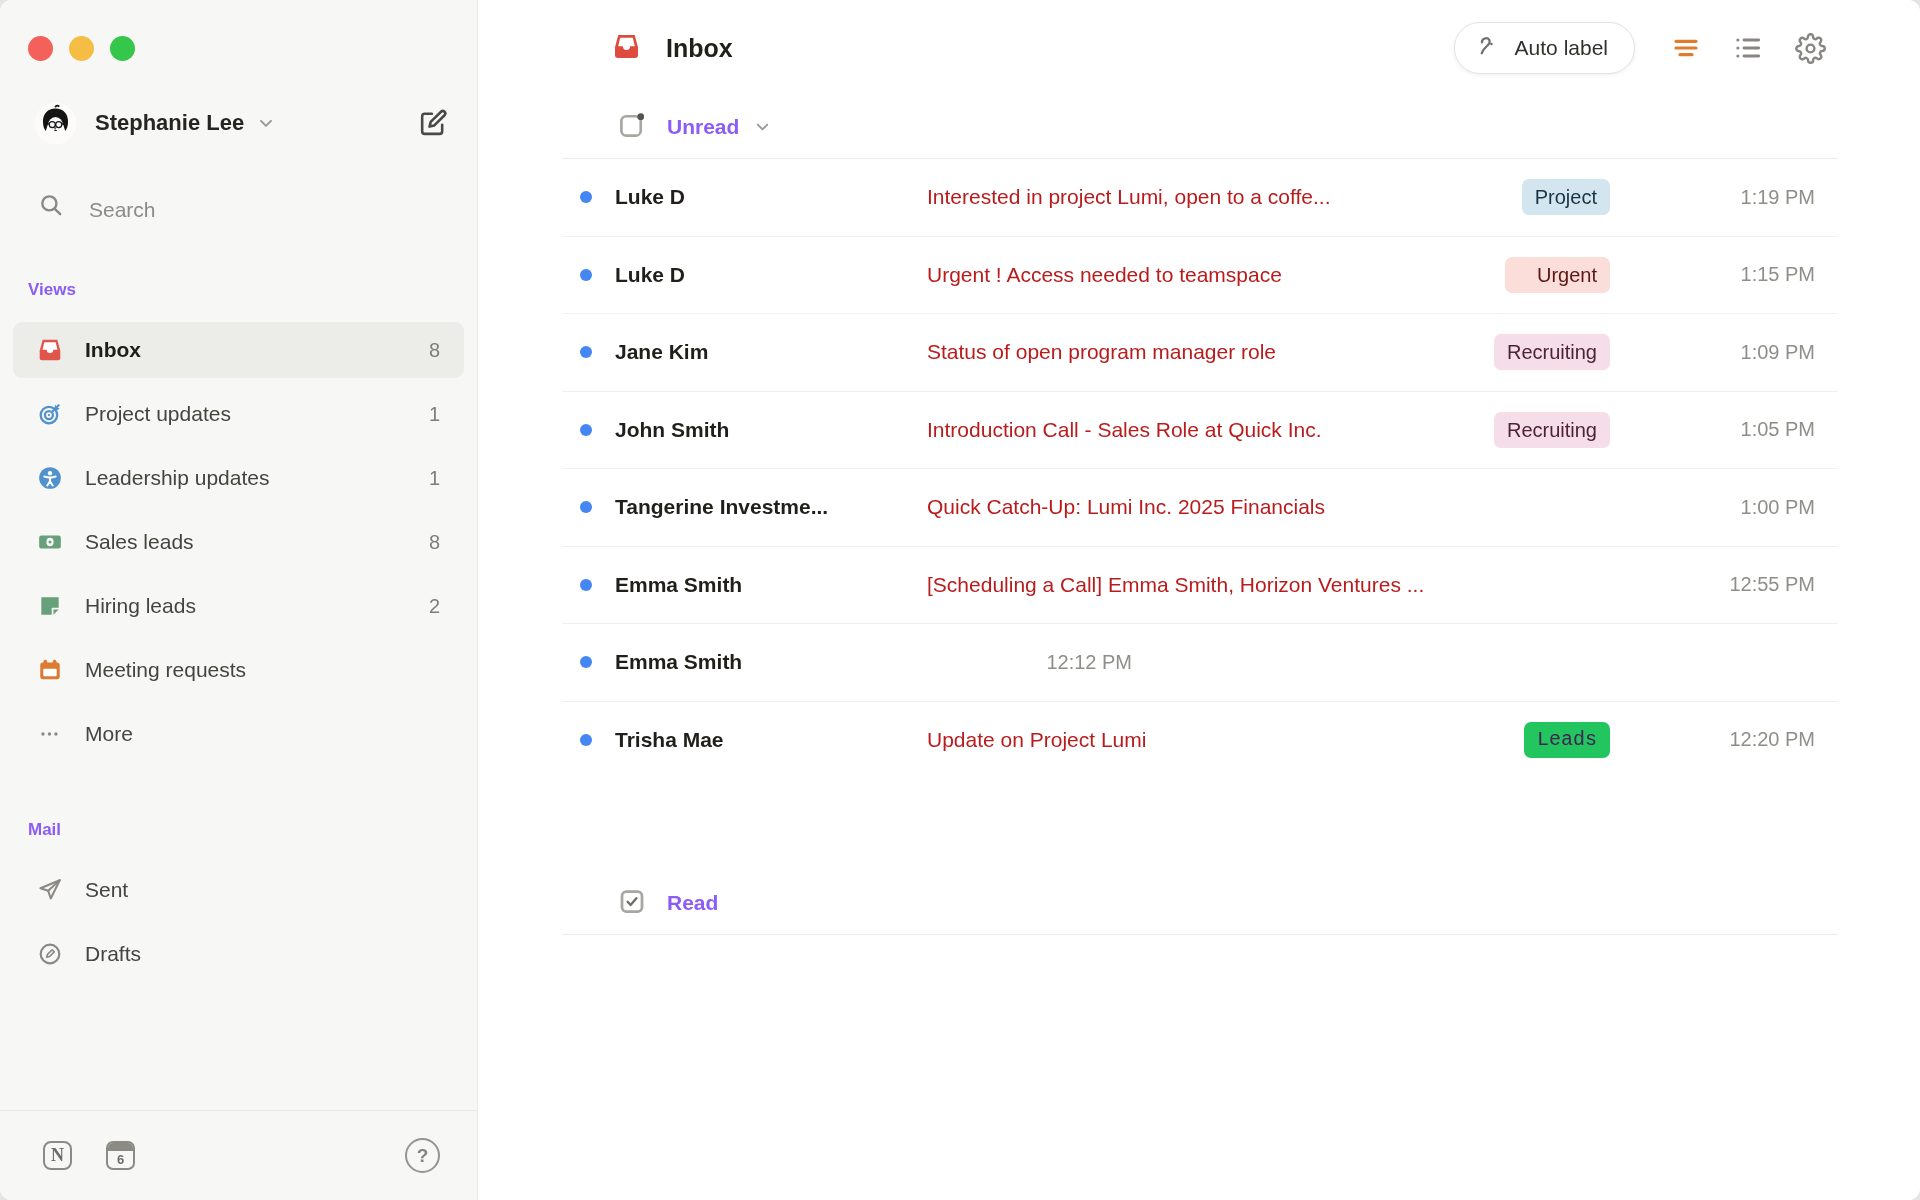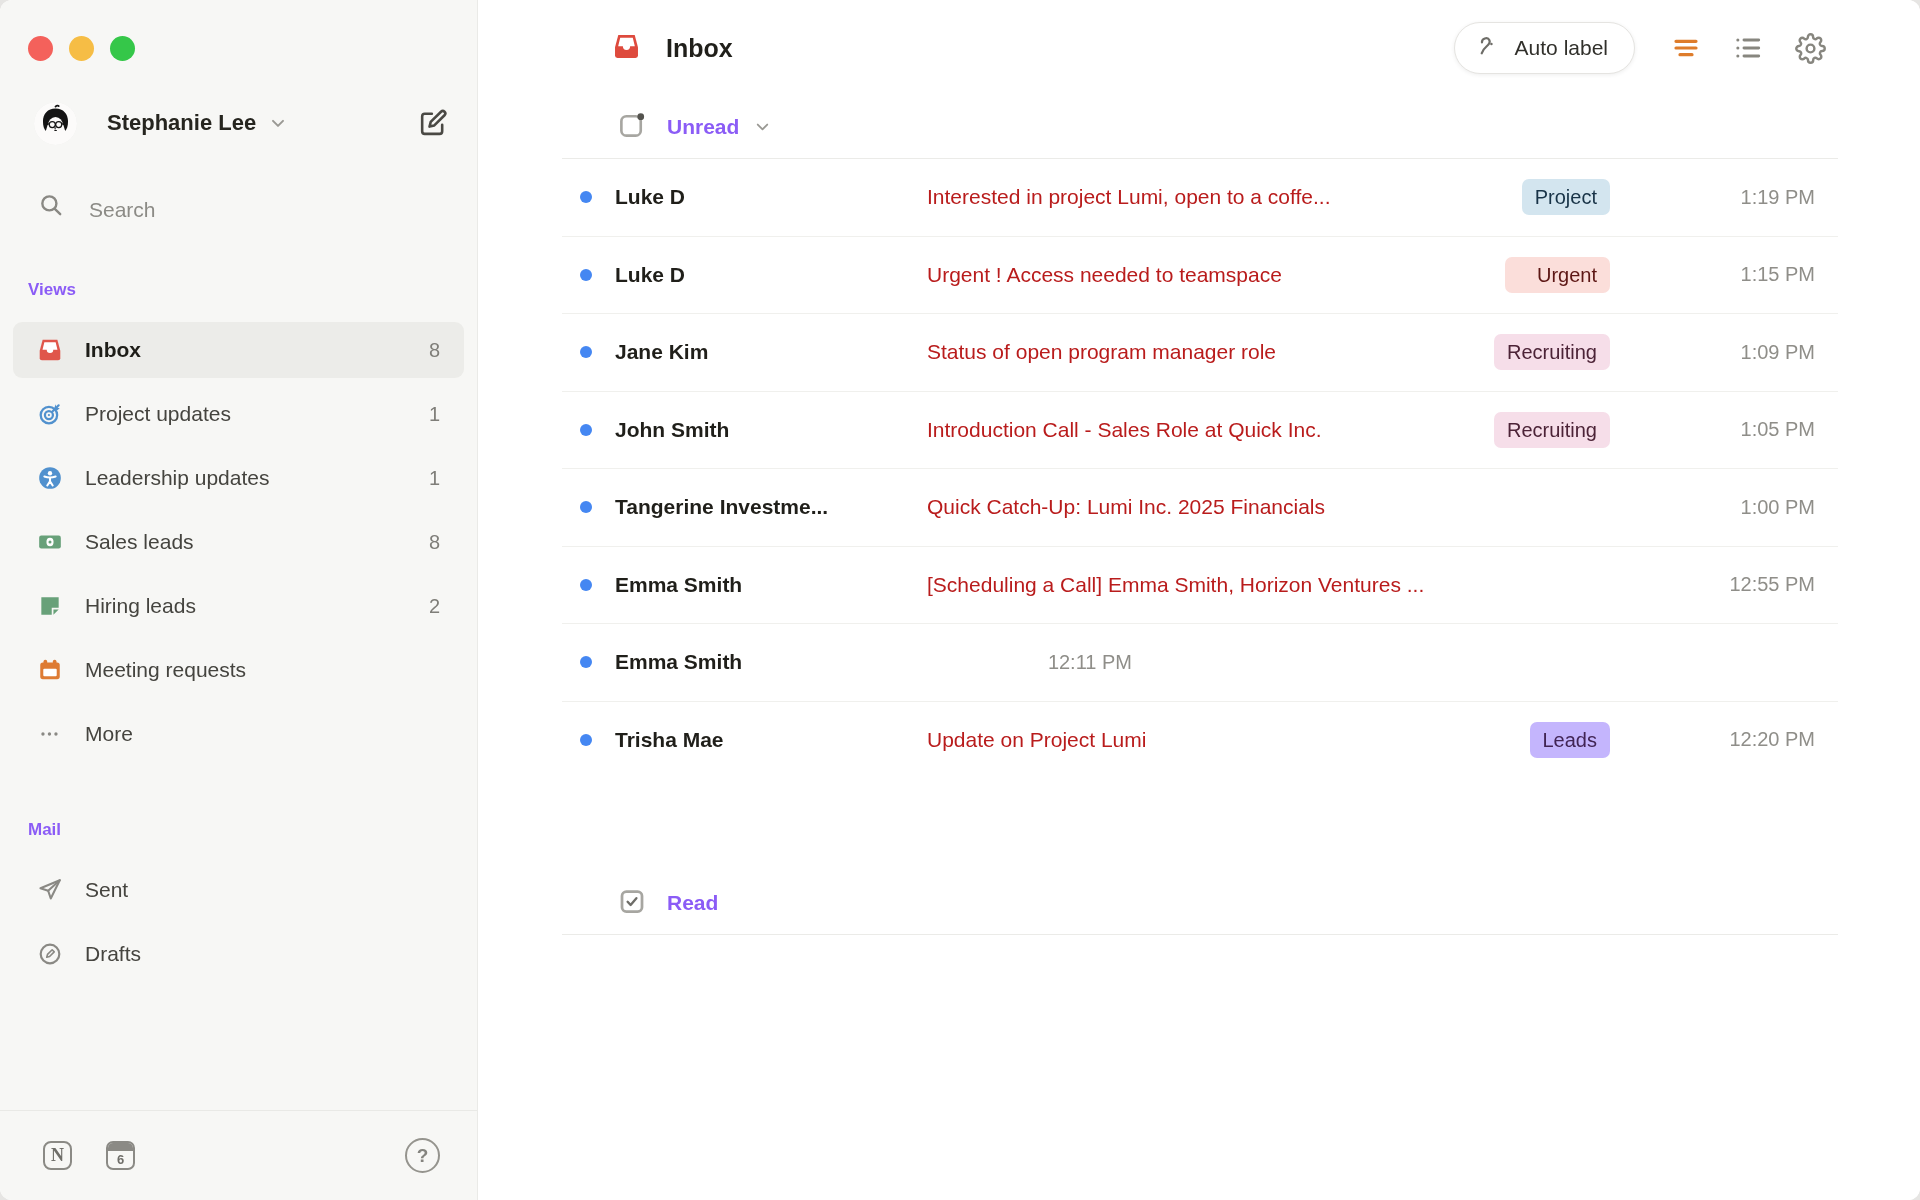--- a/index.html
+++ b/index.html
@@ -3,21 +3,21 @@
 <meta charset="utf-8">
 <style>
   html,body{margin:0;padding:0;background:#E6E5E3;font-family:"Liberation Sans","DejaVu Sans",sans-serif;-webkit-font-smoothing:antialiased;}
   .window{position:relative;width:1920px;height:1200px;background:#FFFFFF;border-radius:12px;overflow:hidden;display:flex;}
   
   .sidebar{position:relative;width:478px;min-width:478px;height:100%;background:#F7F7F5;border-right:1px solid #EAEAE7;box-sizing:border-box;}
   .traffic{position:absolute;top:36px;left:28px;display:flex;gap:16px;}
   .traffic span{width:25px;height:25px;border-radius:50%;display:block;}
   .user-row{display:flex;align-items:center;margin:100px 28px 0 34px;height:46px;}
   .avatar{width:43px;height:43px;border-radius:50%;background:#FDFDFC;overflow:hidden;flex:none;box-shadow:0 0 0 1px rgba(0,0,0,.05) inset;}
-  .user-name{font-size:22px;font-weight:bold;color:#26251F;margin-left:30px;white-space:nowrap;}
+  .user-name{font-size:22px;font-weight:bold;color:#26251F;margin-left:18px;white-space:nowrap;}
   .user-chevron{margin-left:12px;margin-top:4px;}
   .compose-btn{margin-left:auto;width:34px;height:34px;display:flex;align-items:center;justify-content:center;cursor:pointer;background:none;border:none;padding:0;}
   .search-row{display:flex;align-items:flex-end;margin:32px 28px 0 38px;height:44px;cursor:pointer;}
   .search-label{font-size:21px;color:#8C8B86;margin-left:25px;}
   .section-label{font-size:17px;font-weight:bold;color:#8b5cf6;margin:58px 0 0 28px;height:20px;line-height:20px;}
   .section-items{margin-top:22px;padding:0 13px;display:flex;flex-direction:column;gap:8px;}
   .side-item{display:flex;align-items:center;height:56px;border-radius:9px;padding:0 24px;cursor:pointer;box-sizing:border-box;}
   .side-item.selected{background:#ECECE9;}
   .side-item .icon{width:26px;height:26px;flex:none;display:flex;align-items:center;justify-content:center;}
   .side-item .label{font-size:21px;color:#45443F;margin-left:22px;white-space:nowrap;overflow:hidden;text-overflow:ellipsis;}
@@ -336,28 +336,28 @@
     <span class="sender">Emma Smith</span>
     <span class="subject">[Scheduling a Call] Emma Smith, Horizon Ventures ...</span>
 
     <span class="time">12:55 PM</span>
   </div>
 
   <div class="email-row">
     <span class="unread-dot"></span>
     <span class="sender">Emma Smith</span>
 
-    <span class="time">12:11 PM</span>
+    <span class="time">12:12 PM</span>
   </div>
 
   <div class="email-row">
     <span class="unread-dot"></span>
     <span class="sender">Trisha Mae</span>
     <span class="subject">Update on Project Lumi</span>
-    <span class="badge" style="background: #c4b5fd; color: rgb(65, 36, 84);">Leads</span>
+    <span class="badge" style="background: #22c55e; color: rgb(65, 36, 84); font-family: Liberation Mono, monospace;">Leads</span>
     <span class="time">12:20 PM</span>
   </div>
 </div>
 
       <div class="group-header read-header">
         <span>
           <svg width="30" height="30" viewBox="0 0 24 24" fill="none">
             <rect x="4" y="4.5" width="16" height="16" rx="3.5" stroke="#A7A6A1" stroke-width="2.2"></rect>
             <path d="M8.5 12.6l2.4 2.6 4.6-5.4" stroke="#6E6D68" stroke-width="1.9" stroke-linecap="round" stroke-linejoin="round"></path>
           </svg>

